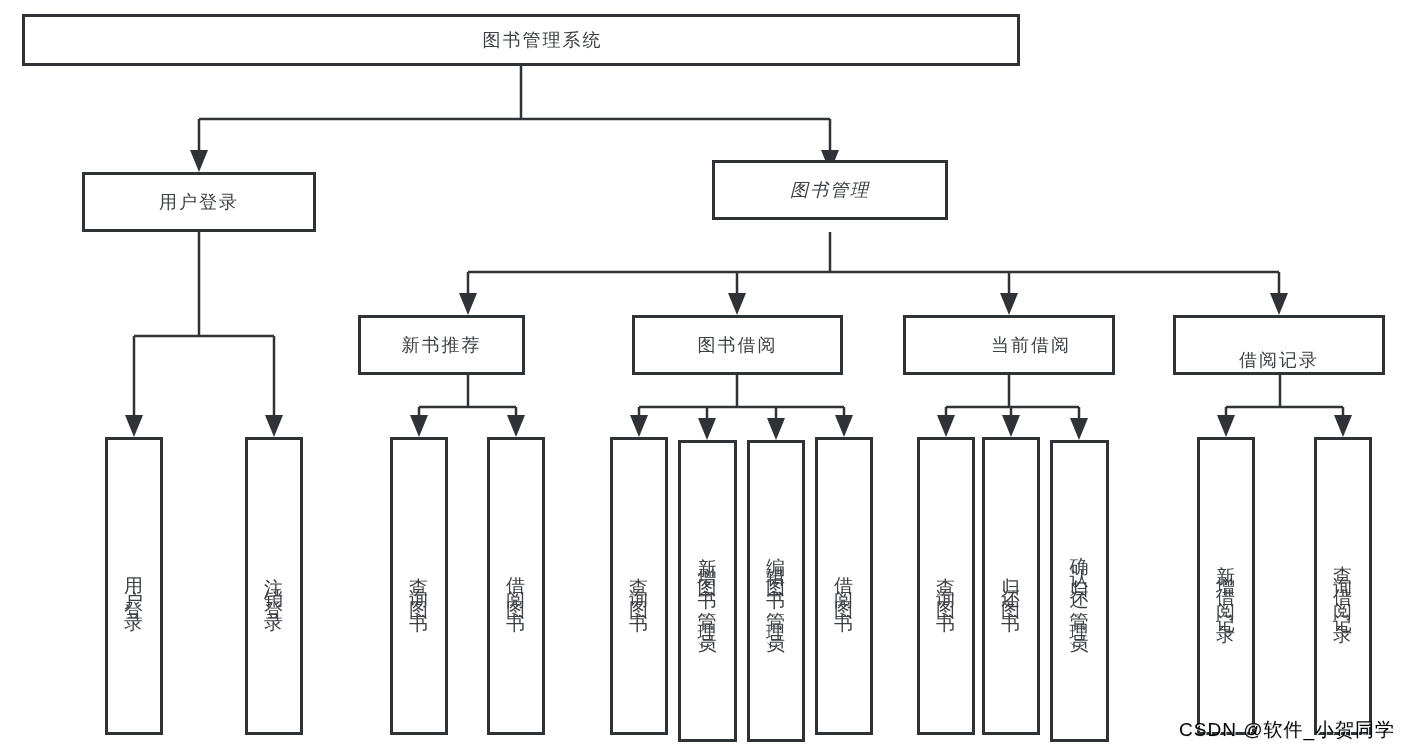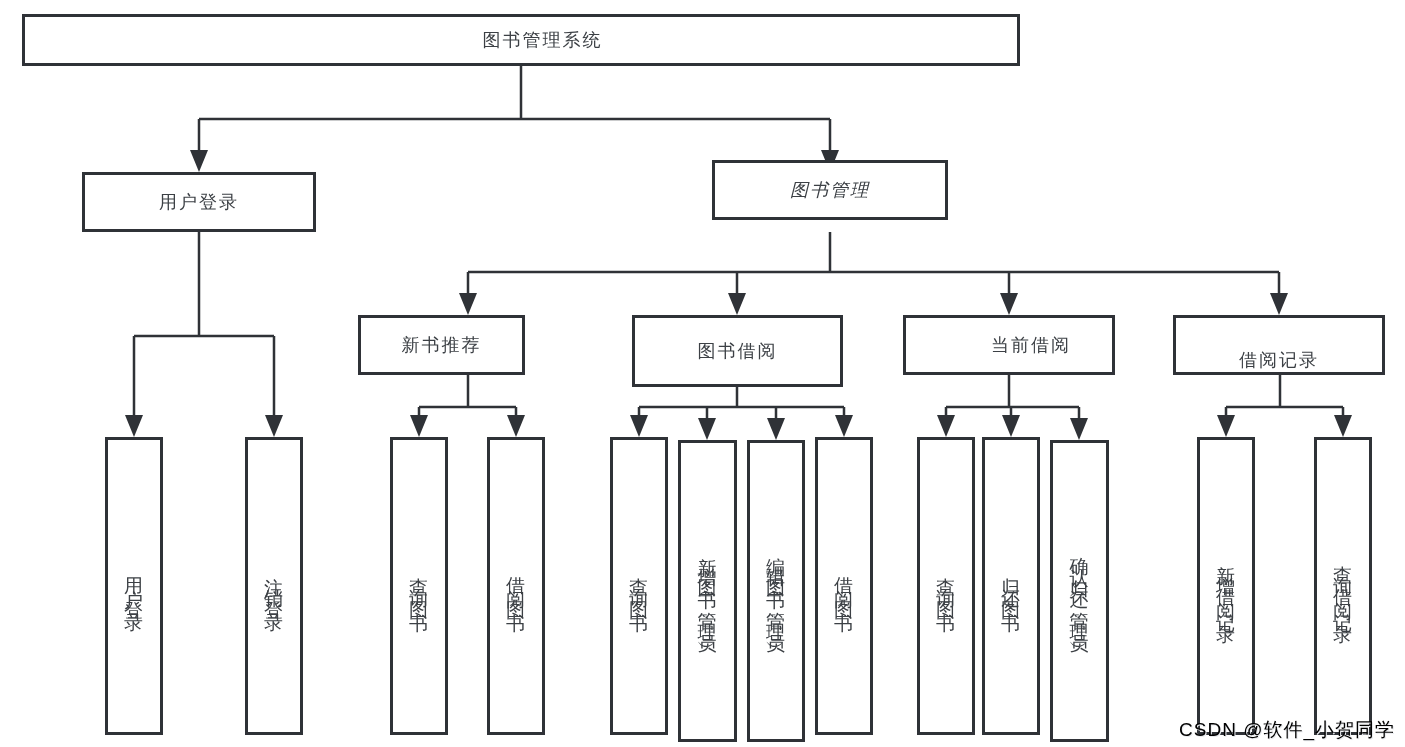--- a/index.html
+++ b/index.html
@@ -106,21 +106,21 @@
   <div class="node h-node" style="left:82px; top:172px; width:234px; height:60px;">
     <span>用户登录</span>
   </div>
   <div class="node h-node" style="left:712px; top:160px; width:236px; height:60px;font-style:italic;">
     <span>图书管理</span>
   </div>
 
   <div class="node h-node" style="left:350px; top:315px; width:167px; height:60px;margin-left:8px;">
     <span>新书推荐</span>
   </div>
-  <div class="node h-node" style="left:632px; top:315px; width:211px; height:72px;">
+  <div class="node h-node" style="left:632px; top:315px; width:211px; height:60px;">
     <span>图书借阅</span>
   </div>
   <div class="node h-node" style="left:903px; top:315px; width:212px; height:60px;padding-left:44px;">
     <span>当前借阅</span>
   </div>
   <div class="node h-node" style="left:1173px; top:315px; width:212px; height:60px;align-items:flex-end;">
     <span>借阅记录</span>
   </div>
 
   <div class="node v-node" style="left:105px; top:437px; width:58px; height:298px;">

